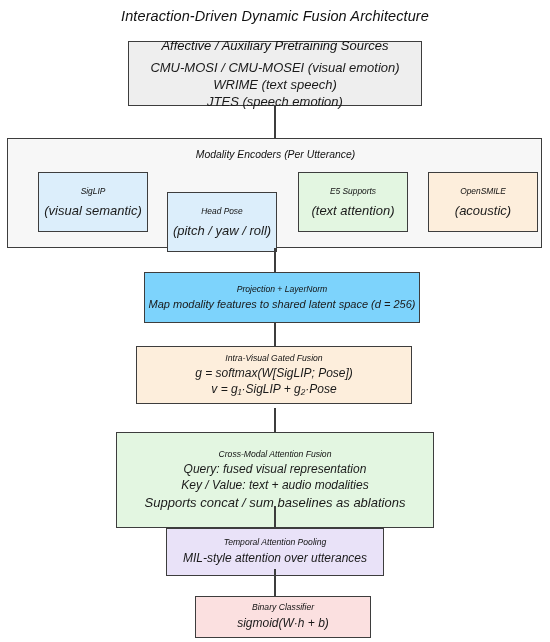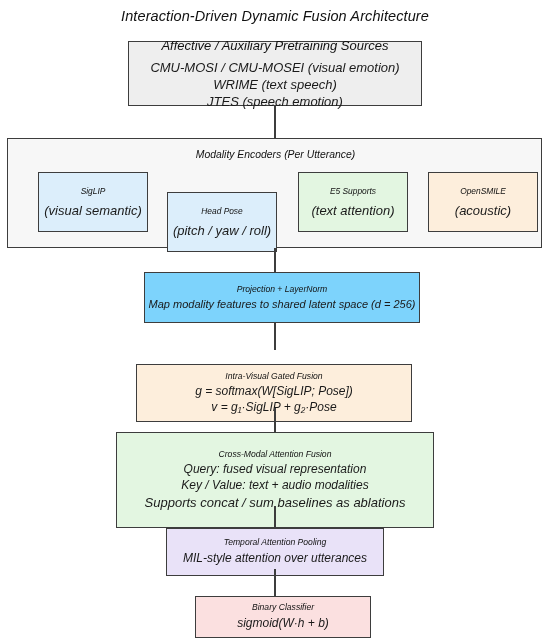--- a/index.html
+++ b/index.html
@@ -119,21 +119,21 @@
   #enc-2 { left: 290px; }
   #enc-3 { left: 420px; }
 
   #node-projection {
     left: 136px; top: 272px;
     width: 276px; height: 51px;
     background: #7dd3fc;
     margin-left: 8px;
   }
   #node-gated {
-    left: 136px; top: 364px;
+    left: 136px; top: 346px;
     width: 276px; height: 58px;
     background: #fdeedc;
   }
   #node-crossmodal {
     left: 116px; top: 432px;
     width: 318px; height: 96px;
     background: #e3f6e1;
   }
   #node-temporal {
     left: 166px; top: 528px;

